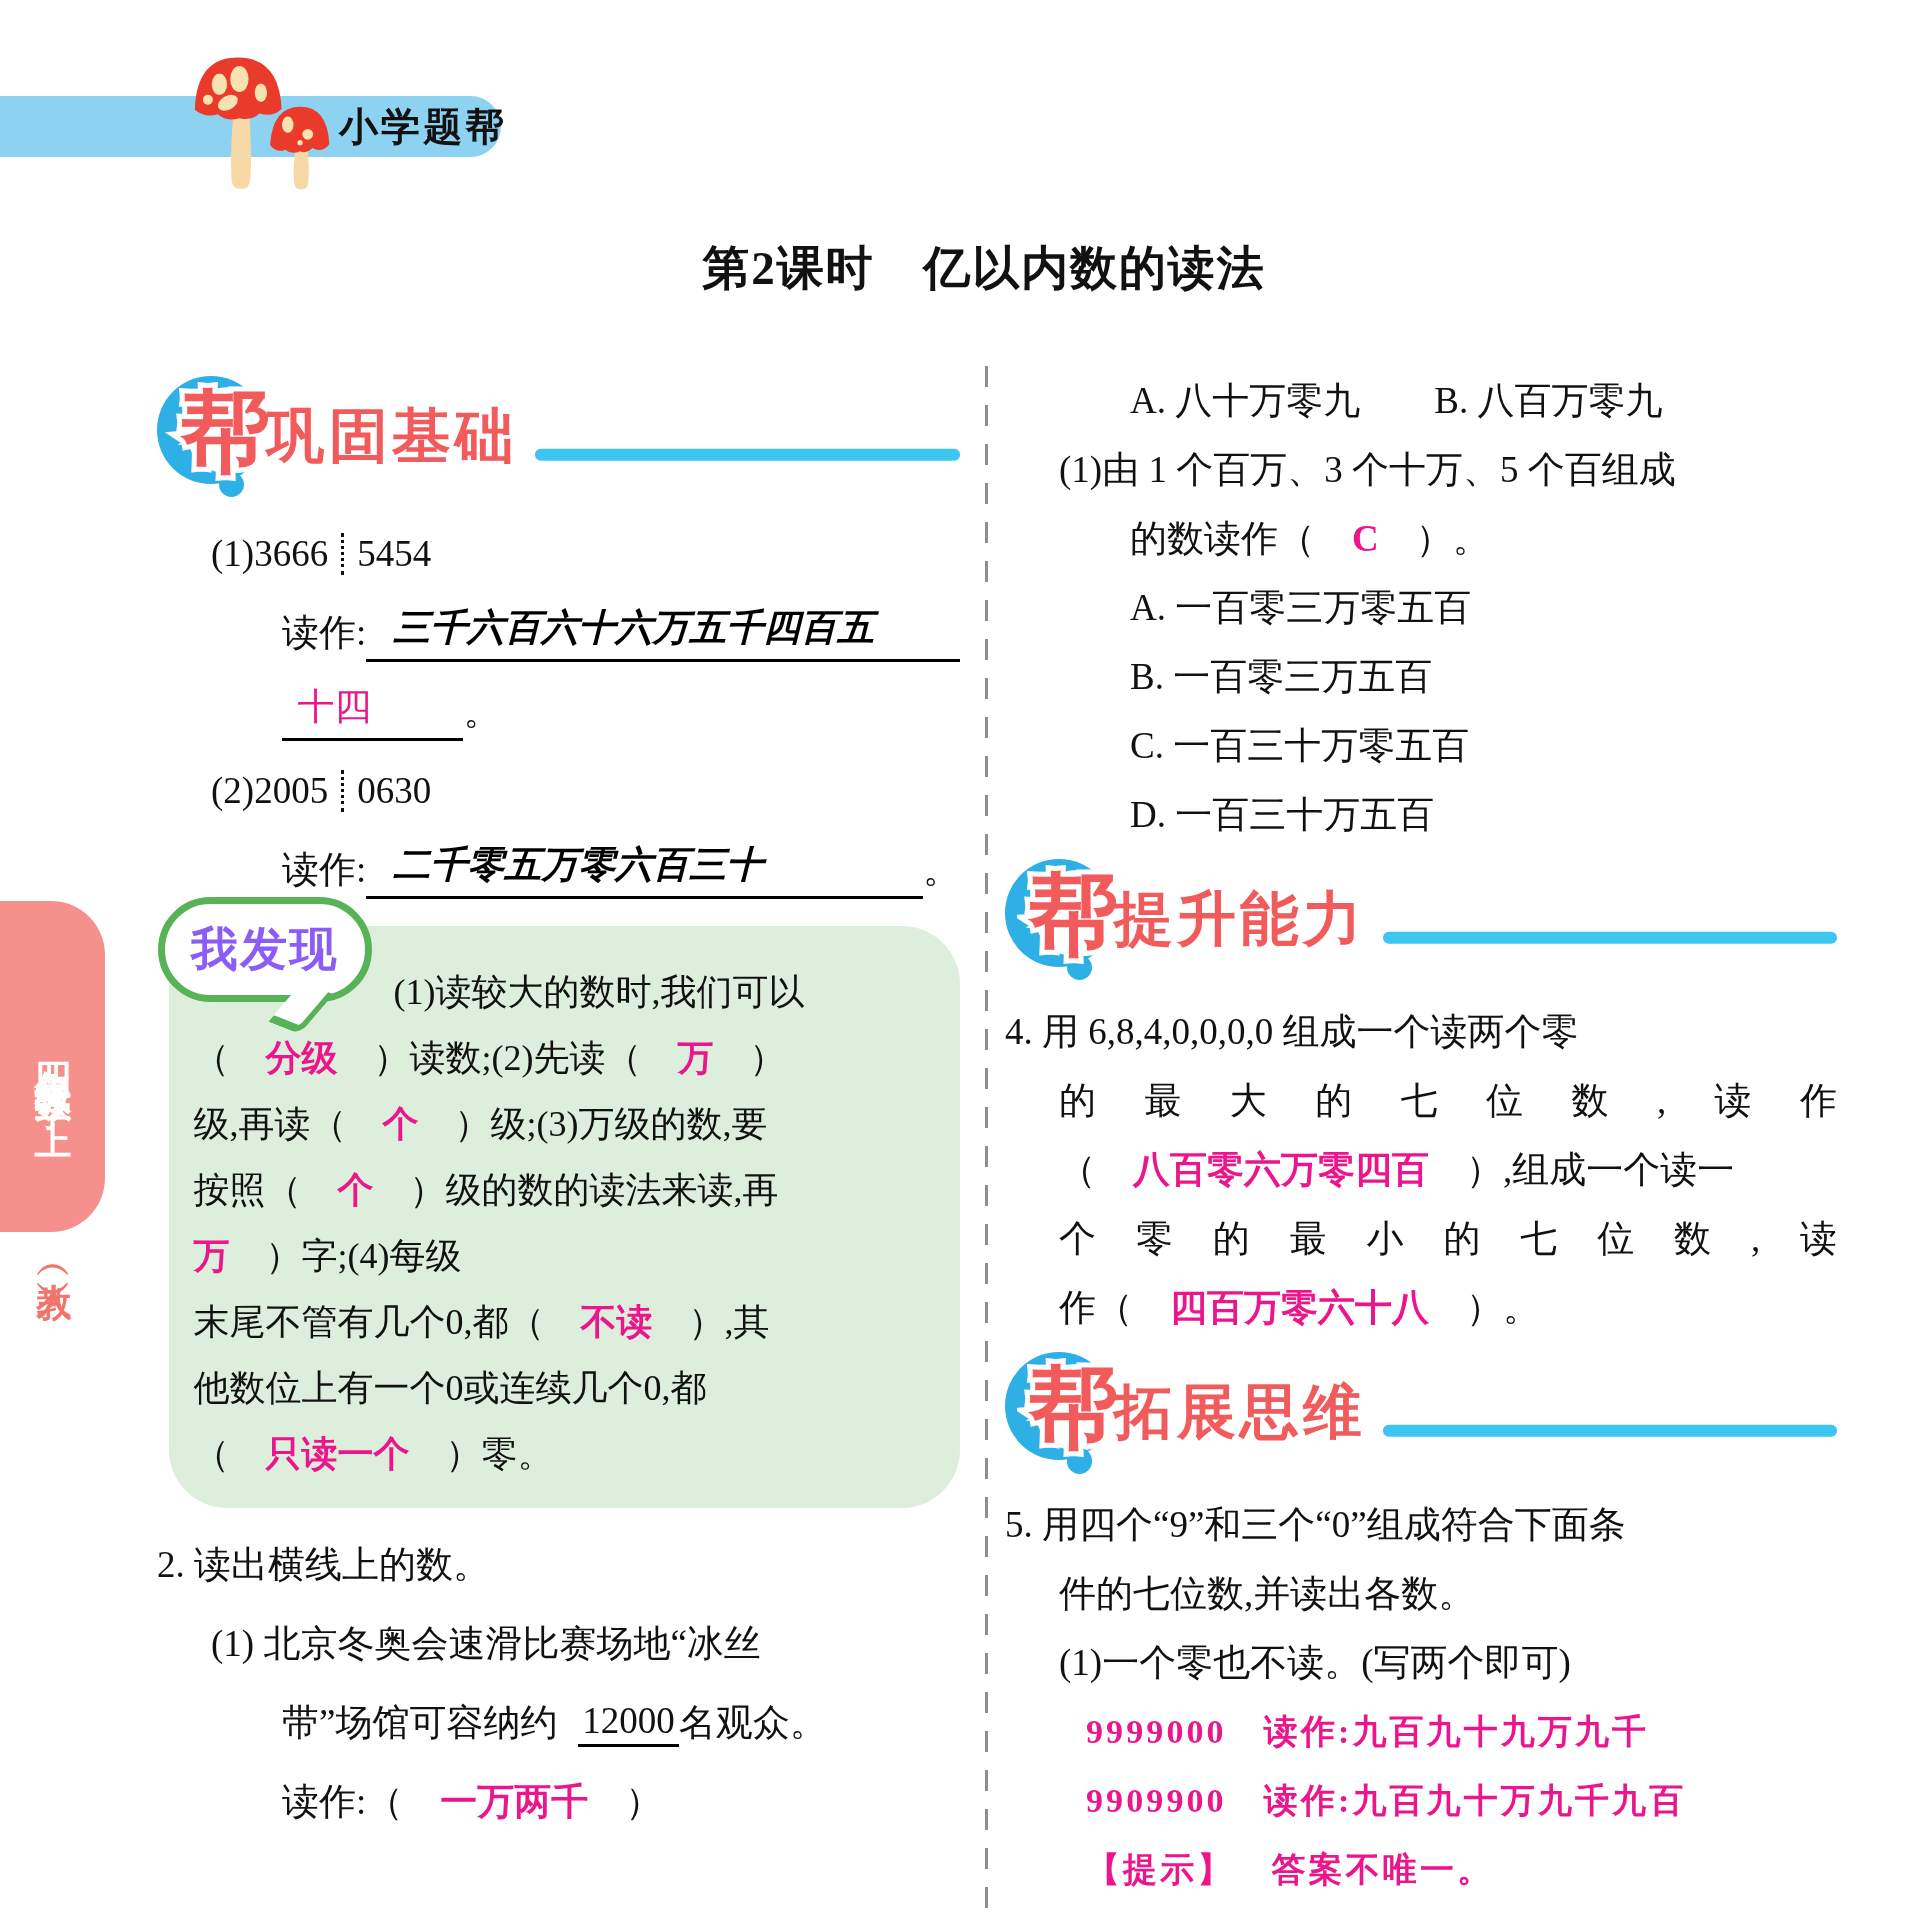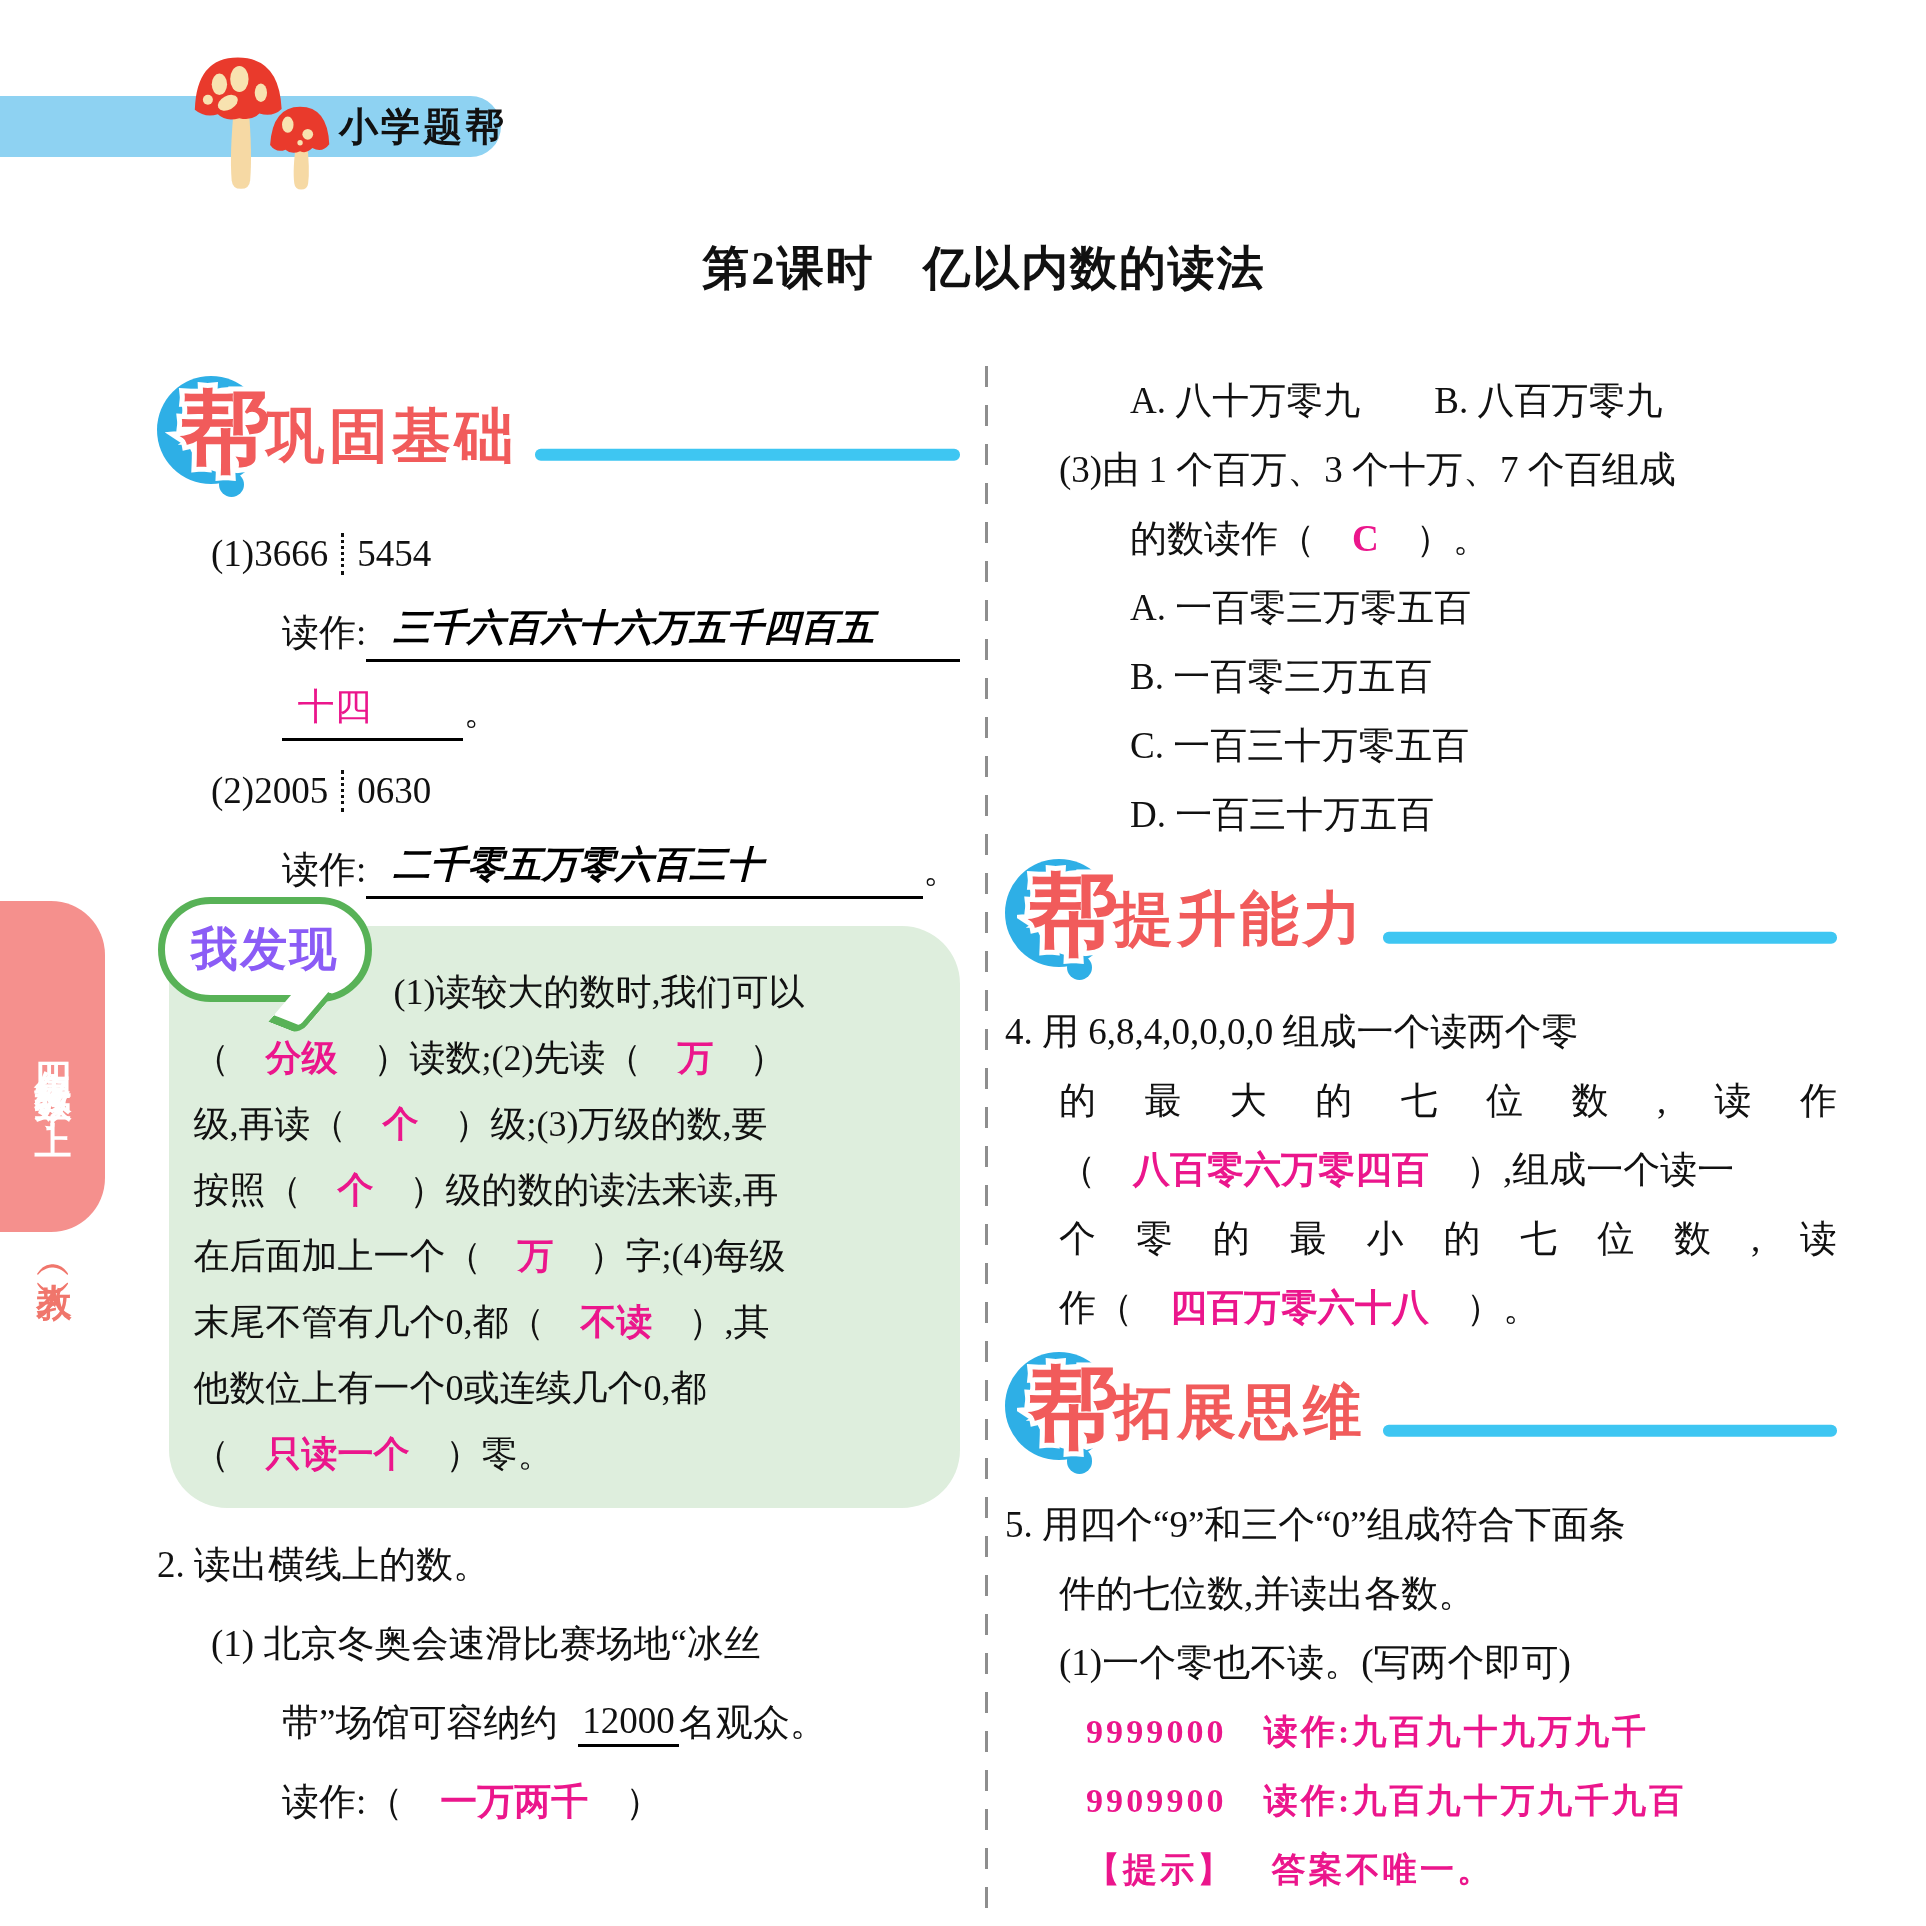--- a/index.html
+++ b/index.html
@@ -153,21 +153,20 @@
         <span class="seg-b">级,再读（　</span>
         <span class="seg-p">个</span>
         <span class="seg-b">　）级;(3)万级的数,要</span>
       </div>
       <div class="line ind0">
         <span class="seg-b">按照（　</span>
         <span class="seg-p">个</span>
         <span class="seg-b">　）级的数的读法来读,再</span>
       </div>
       <div class="line ind0">
-        <span class="seg-b">在后面加上一个（　</span>
         <span class="seg-p">万</span>
         <span class="seg-b">　）字;(4)每级</span>
       </div>
       <div class="line ind0">
         <span class="seg-b">末尾不管有几个0,都（　</span>
         <span class="seg-p">不读</span>
         <span class="seg-b">　）,其</span>
       </div>
       <div class="line ind0">
         <span class="seg-b">他数位上有一个0或连续几个0,都</span>
@@ -194,21 +193,21 @@
       <span class="seg-p">一万两千</span>
       <span class="seg-b">　）</span>
     </div>
     <div class="line ind1"></div>
   </div>
 <div class="col col-right" id="col-right">
     <div class="line ind2">
       <span class="seg-b">A. 八十万零九　　B. 八百万零九</span>
     </div>
     <div class="line ind1">
-      <span class="seg-b">(3)由 1 个百万、3 个十万、7 个百组成</span>
+      <span class="seg-b">(1)由 1 个百万、3 个十万、5 个百组成</span>
     </div>
     <div class="line ind2">
       <span class="seg-b">的数读作（　</span>
       <span class="seg-p">C</span>
       <span class="seg-b">　）。</span>
     </div>
     <div class="line ind2">
       <span class="seg-b">A. 一百零三万零五百</span>
     </div>
     <div class="line ind2">

